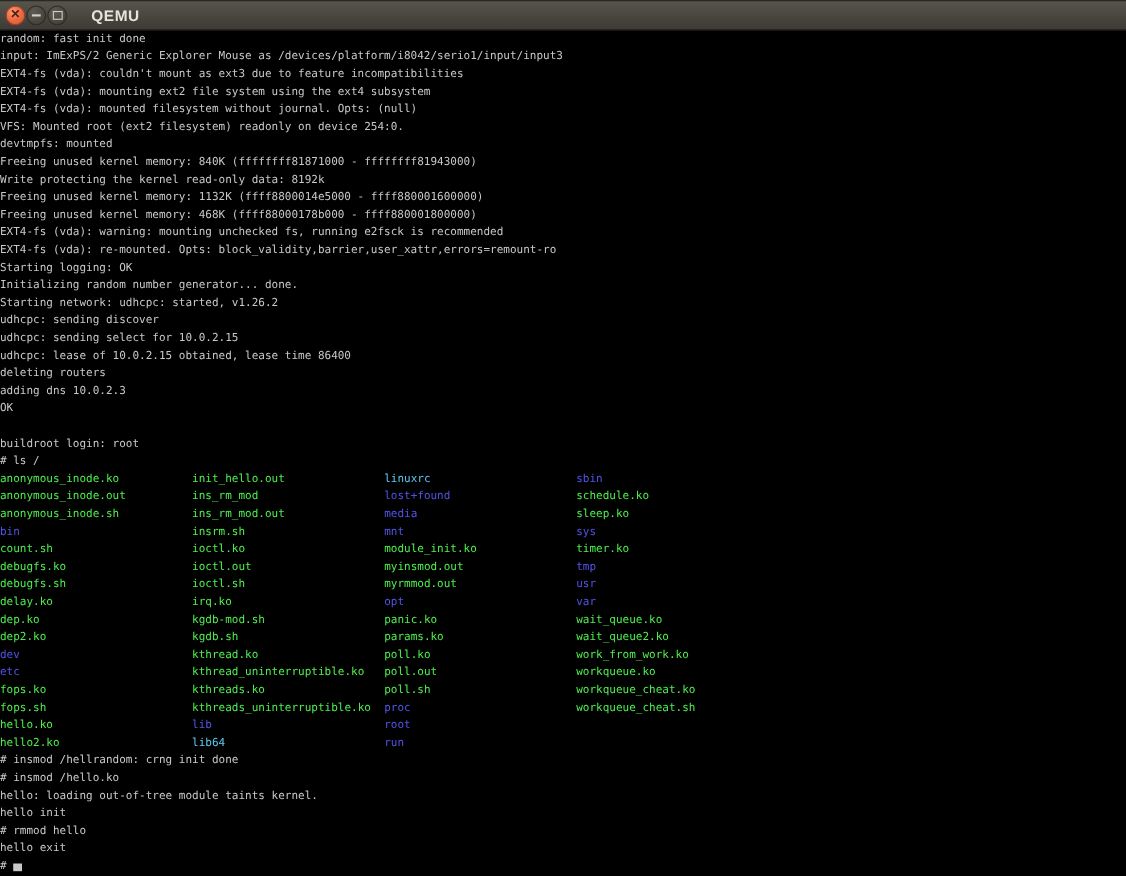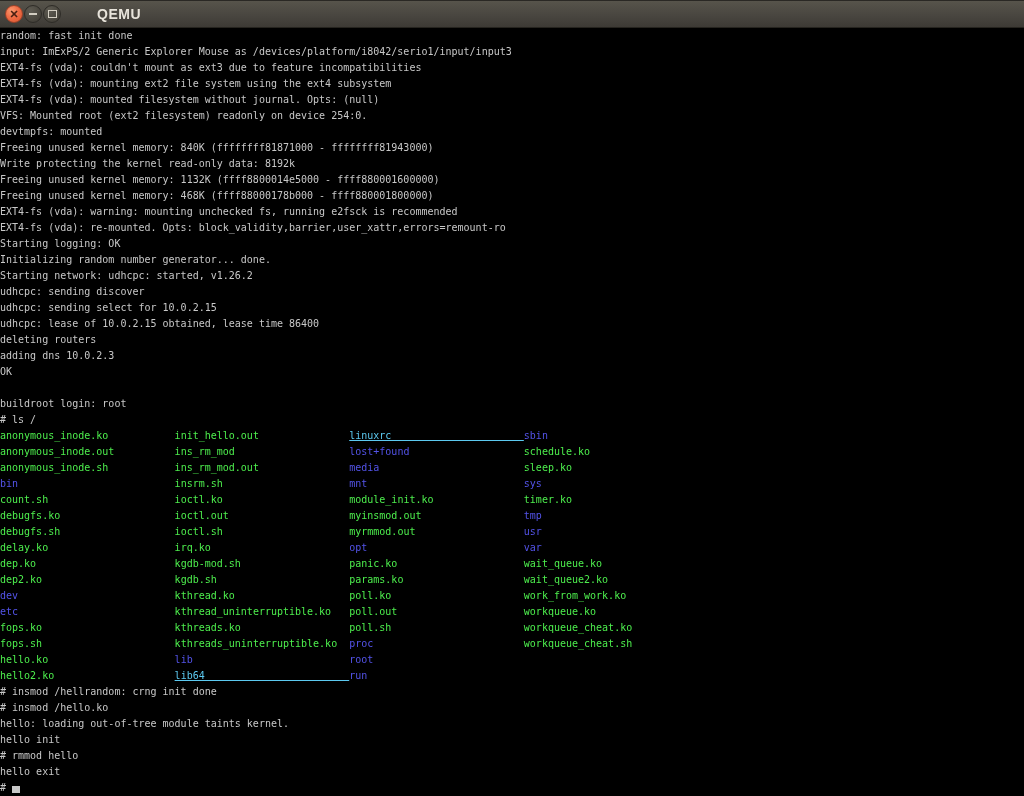--- a/index.html
+++ b/index.html
@@ -28,36 +28,36 @@
     transform:translateY(-0.5px);
   }
   .tb-dim{
     margin-left:1px;
     background:radial-gradient(circle at 35% 30%,#5e5b52 0%,#4a473f 60%,#3b3832 100%);
     border:1px solid #2e2c27;
   }
   .glyph-min{display:block;width:8px;height:2px;background:#d3cec2;}
   .glyph-max{display:block;width:7px;height:6px;border:1.5px solid #d3cec2;background:transparent;}
   .tb-title{
-    margin-left:36px;color:#e8e4db;font-size:14px;font-weight:bold;letter-spacing:.5px;
+    margin-left:22px;color:#e8e4db;font-size:14px;font-weight:bold;letter-spacing:.5px;
   }
 
   
   .console{
     position:absolute;top:28px;left:0;width:1024px;height:768px;
     background:var(--bg,#000);
     font-family:"DejaVu Sans Mono","Liberation Mono",monospace;
     font-size:10px;line-height:16px;
     white-space:pre;overflow:hidden;
   }
   .line{height:16px;}
   .c-plain{color:var(--plain,#c8c8c8);}
   .c-x{color:var(--exec,#4dee4d);}
   .c-d{color:var(--dir,#5353e8);margin-top:48px;}
-  .c-l{color:var(--link,#5cc9f0);text-decoration:underline;}
+  .c-l{color:var(--link,#5cc9f0);}
   .cursor{
     display:inline-block;width:8px;height:7px;
     background:var(--plain,#c8c8c8);
     transform:translateY(2px);
   }
 </style>
 </head>
 <body>
 
 <div class="titlebar">

